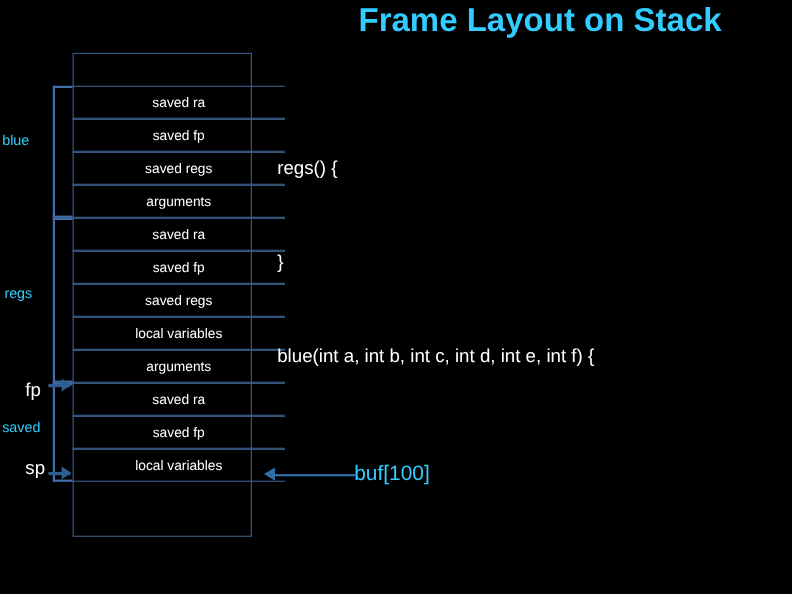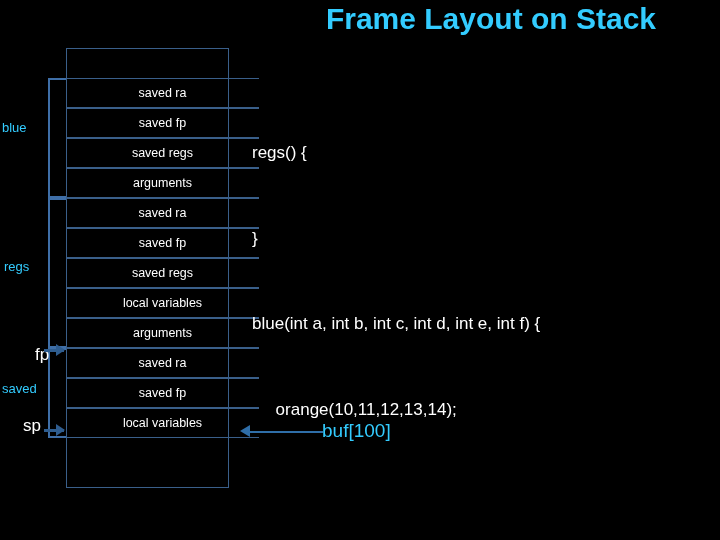--- a/index.html
+++ b/index.html
@@ -154,33 +154,32 @@
   <div class="cell" style="top:408px">local variables</div>
 
   <div class="bracket" style="left:48px; top:78px;  height:120px;"></div>
   <div class="bracket" style="left:48px; top:198px; height:150px;"></div>
   <div class="bracket" style="left:48px; top:348px; height:90px;"></div>
 
   <div class="frame-label" style="left:2px;  top:120px;text-align:right;">blue</div>
   <div class="frame-label" style="left:4px;  top:259px;">regs</div>
   <div class="frame-label" style="left:2px;  top:381px;">saved</div>
 
-  <div class="ptr-label" style="left:23px; top:345px;margin-left:12px;">fp</div>
+  <div class="ptr-label" style="left:23px; top:345px;">fp</div>
   <div class="arrow-line" style="left:44px; top:349px; width:20px;"></div>
   <div class="arrow-head" style="left:56px; top:344px;"></div>
 
   <div class="ptr-label" style="left:23px; top:416px;">sp</div>
   <div class="arrow-line" style="left:44px; top:429px; width:20px;"></div>
   <div class="arrow-head" style="left:56px; top:424px;"></div>
 
   <div class="code">
     <span class="ln">regs() {</span>
     <span class="ln">}</span>
     <span class="ln">blue(int a, int b, int c, int d, int e, int f) {</span>
-    <span class="ln">     orange(10,11,12,13,14);</span>
     
     
     
     
     <span class="ln"></span>
     
   </div>
 
   <div class="buf-arrow-line"></div>
   <div class="buf-arrow-head"></div>

